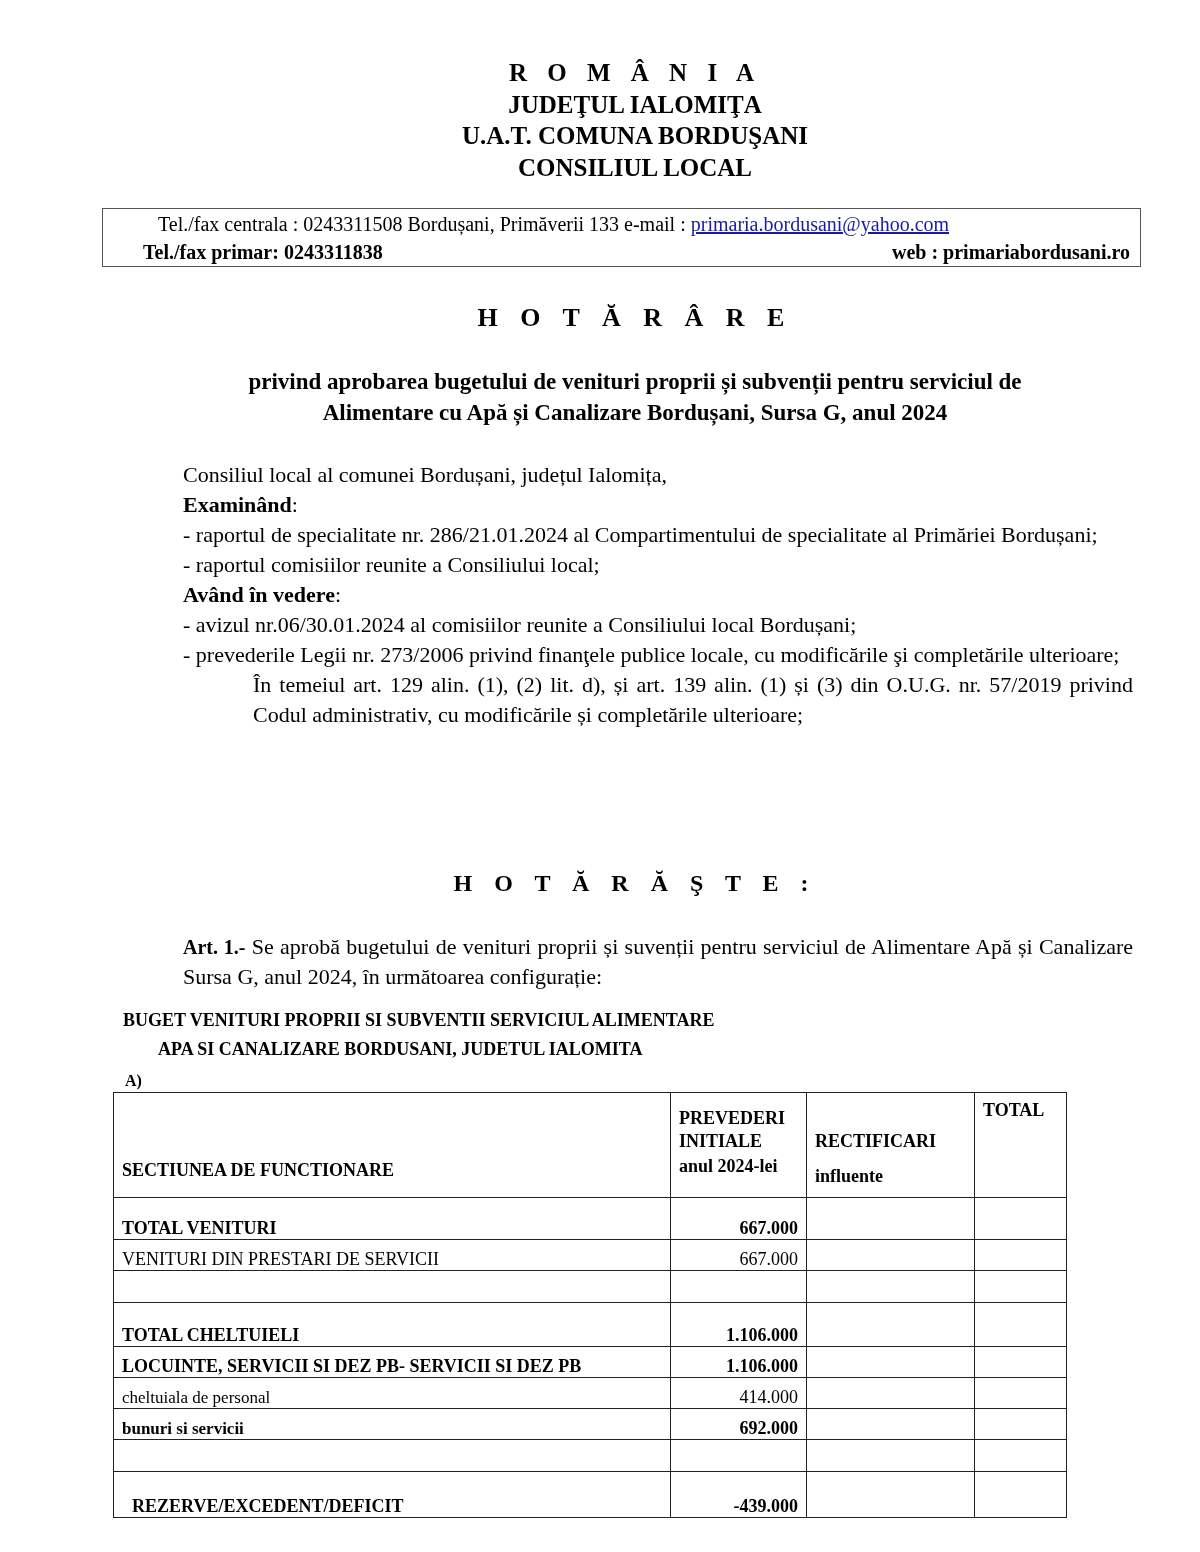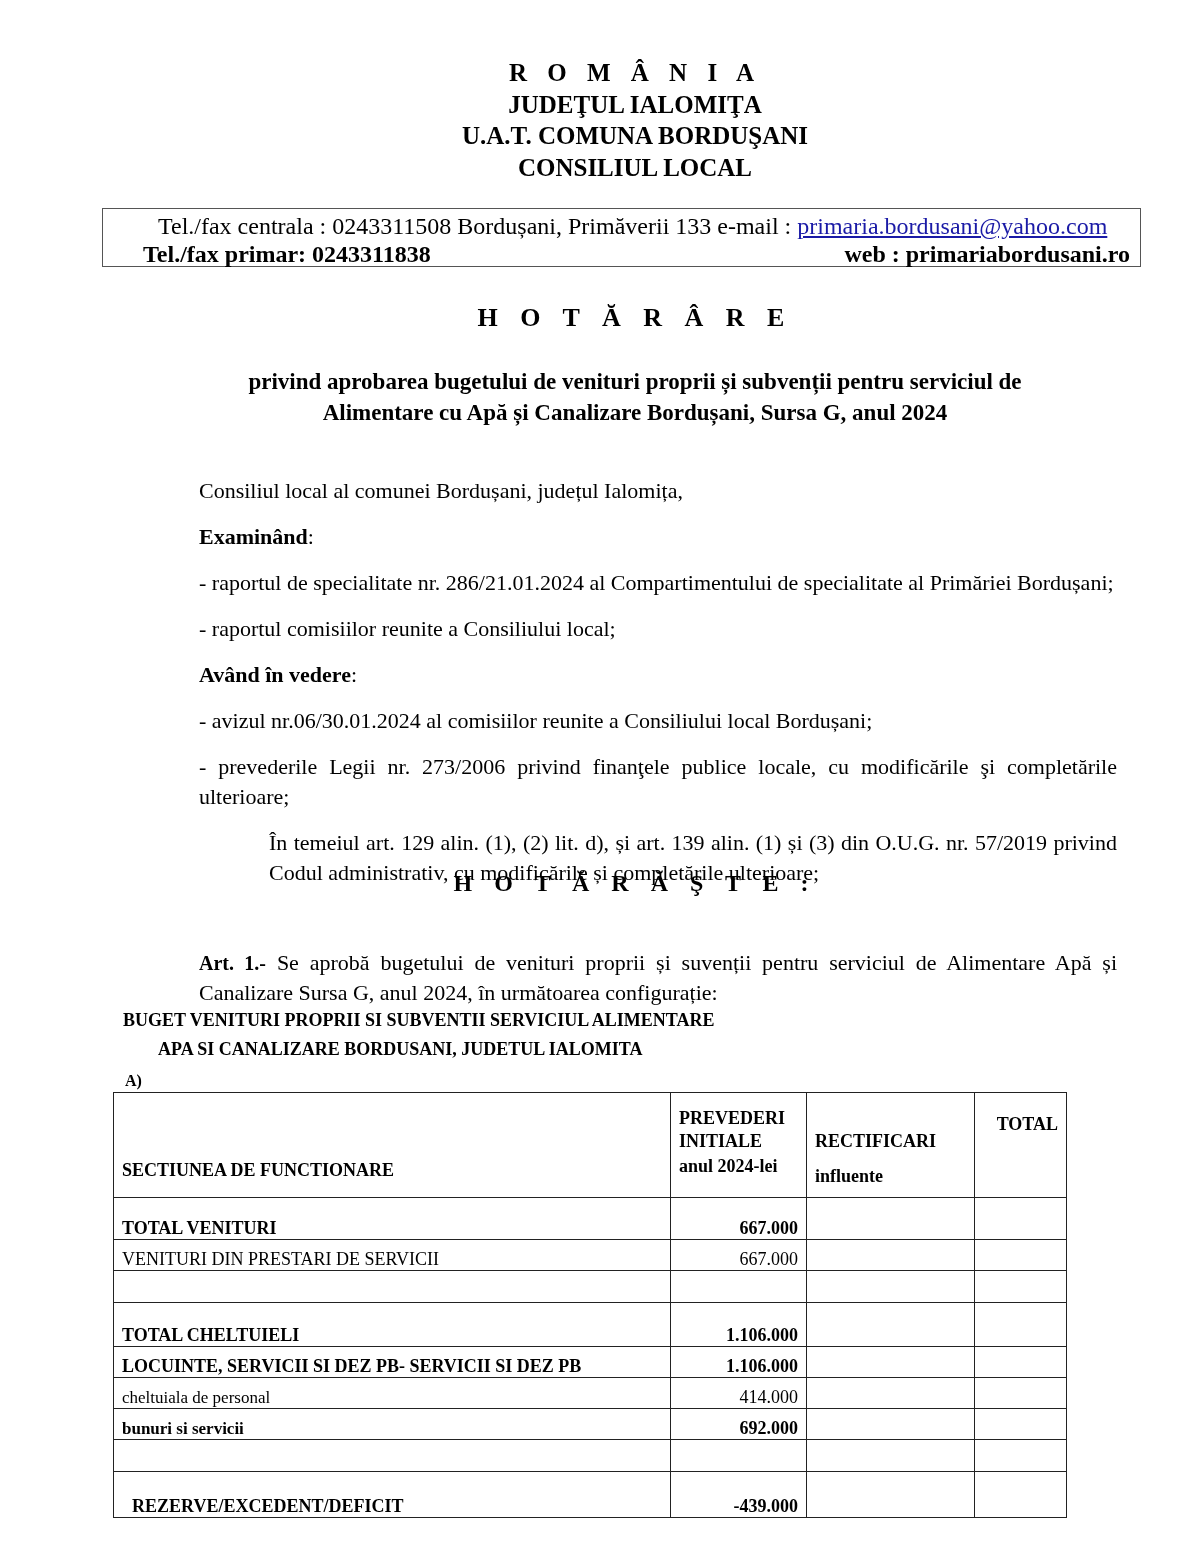--- a/index.html
+++ b/index.html
@@ -8,34 +8,34 @@
     font-family: "Liberation Serif", "DejaVu Serif", serif; color: #000;
   }
   .abs { position: absolute; }
   .center { text-align: center; left: 0; width: 1270px; }
   .hdr { font-weight: bold; font-size: 25px; line-height: 31px; }
   .hdr1 { letter-spacing: 7px; }
 
   .contact-box {
     left: 102px; top: 208px; width: 1037px; height: 57px;
     border: 1.5px solid #555;
-    font-size: 24px;
+    font-size: 20px;
   }
   .contact-line1 { position: absolute; left: 55px; top: 4px; white-space: nowrap; }
   .contact-line1 .email { color: #1a1aa6; text-decoration: underline; }
   .contact-line2 { position: absolute; left: 40px; top: 32px; font-weight: bold; white-space: nowrap; }
   .contact-web { position: absolute; right: 10px; top: 32px; font-weight: bold; white-space: nowrap; }
 
   .title { font-weight: bold; font-size: 26px; letter-spacing: 8px; }
   .subtitle { font-weight: bold; font-size: 23px; line-height: 30px; }
 
   .body-text { font-size: 22px; line-height: 30px; left: 113px; width: 1020px; }
   .indent { padding-left: 70px; }
   .indent2 { padding-left: 140px; }
-  .body-text p { margin: 16px; text-align: justify; }
+  .body-text p { margin: 0; text-align: justify; }
   .b { font-weight: bold; }
 
   .budget-title { font-weight: bold; font-size: 18px; line-height: 29px; }
 
   table.budget {
     position: absolute; left: 113px; top: 1092px;
     border-collapse: collapse; font-size: 18px;
   }
   table.budget td {
     border: 1.5px solid #222; padding: 0 8px; vertical-align: bottom;
@@ -92,21 +92,21 @@
     <td style="width:540px; height:88px; vertical-align:bottom; padding-bottom:16px;"><span>SECTIUNEA DE FUNCTIONARE</span></td>
     <td style="width:119px; line-height:23px; padding-top:14px;">
       <div>PREVEDERI</div>
       <div>INITIALE</div>
       <div style="margin-top:2px;">anul 2024-lei</div>
     </td>
     <td style="width:151px; line-height:23px; padding-top:37px;">
       <div>RECTIFICARI</div>
       <div style="margin-top:12px;">influente</div>
     </td>
-    <td style="width:75px; padding-top:21px;text-align:right;"><span>TOTAL</span></td>
+    <td style="width:75px; padding-top:7px;"><span>TOTAL</span></td>
   </tr>
   <tr>
     <td class="bold" style="height:41px;">TOTAL VENITURI</td>
     <td class="num bold">667.000</td>
     <td></td>
     <td></td>
   </tr>
   <tr>
     <td>VENITURI DIN PRESTARI DE SERVICII</td>
     <td class="num">667.000</td>

